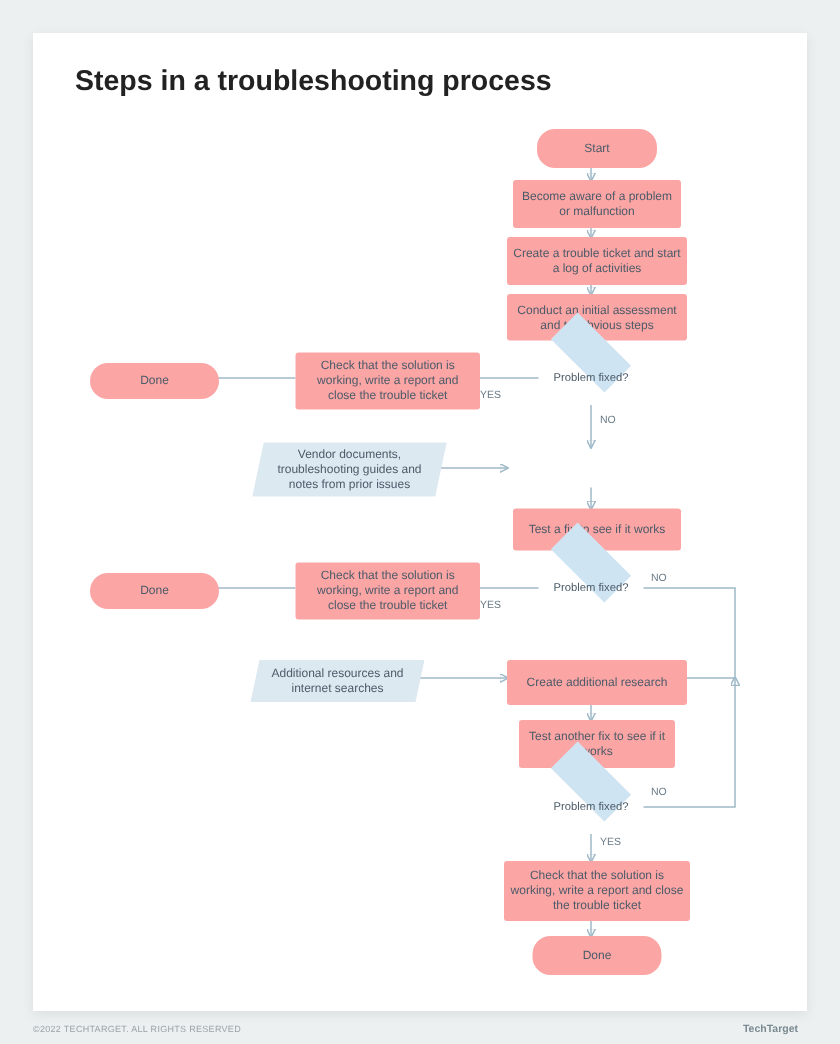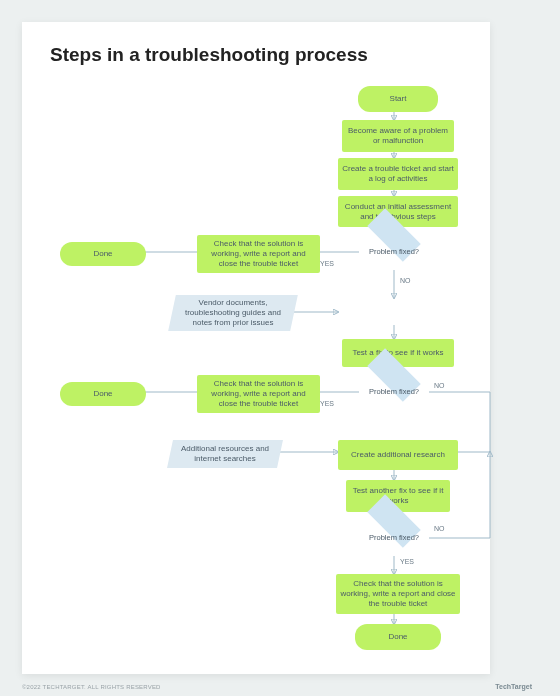--- a/index.html
+++ b/index.html
@@ -11,36 +11,36 @@
   .page {
     width: 560px;
     height: 696px;
     position: relative;
     background: #ecf0f0;
   }
   .card {
     position: absolute;
     left: 22px;
     top: 22px;
-    width: 468px;
+    width: 516px;
     height: 652px;
     background: #ffffff;
     box-shadow: 0 2px 8px rgba(0,0,0,0.08);
   }
   .title {
     position: absolute;
     left: 28px;
     top: 22px;
     font-size: 19px;
     font-weight: 700;
     color: #222;
   }
   .node {
     position: absolute;
-    background: #bef264;
+    background: #fca5a5;
     color: #4b5b68;
     font-size: 8px;
     line-height: 1.25;
     text-align: center;
     display: flex;
     align-items: center;
     justify-content: center;
     padding: 2px 4px;
   }
   .rect {

